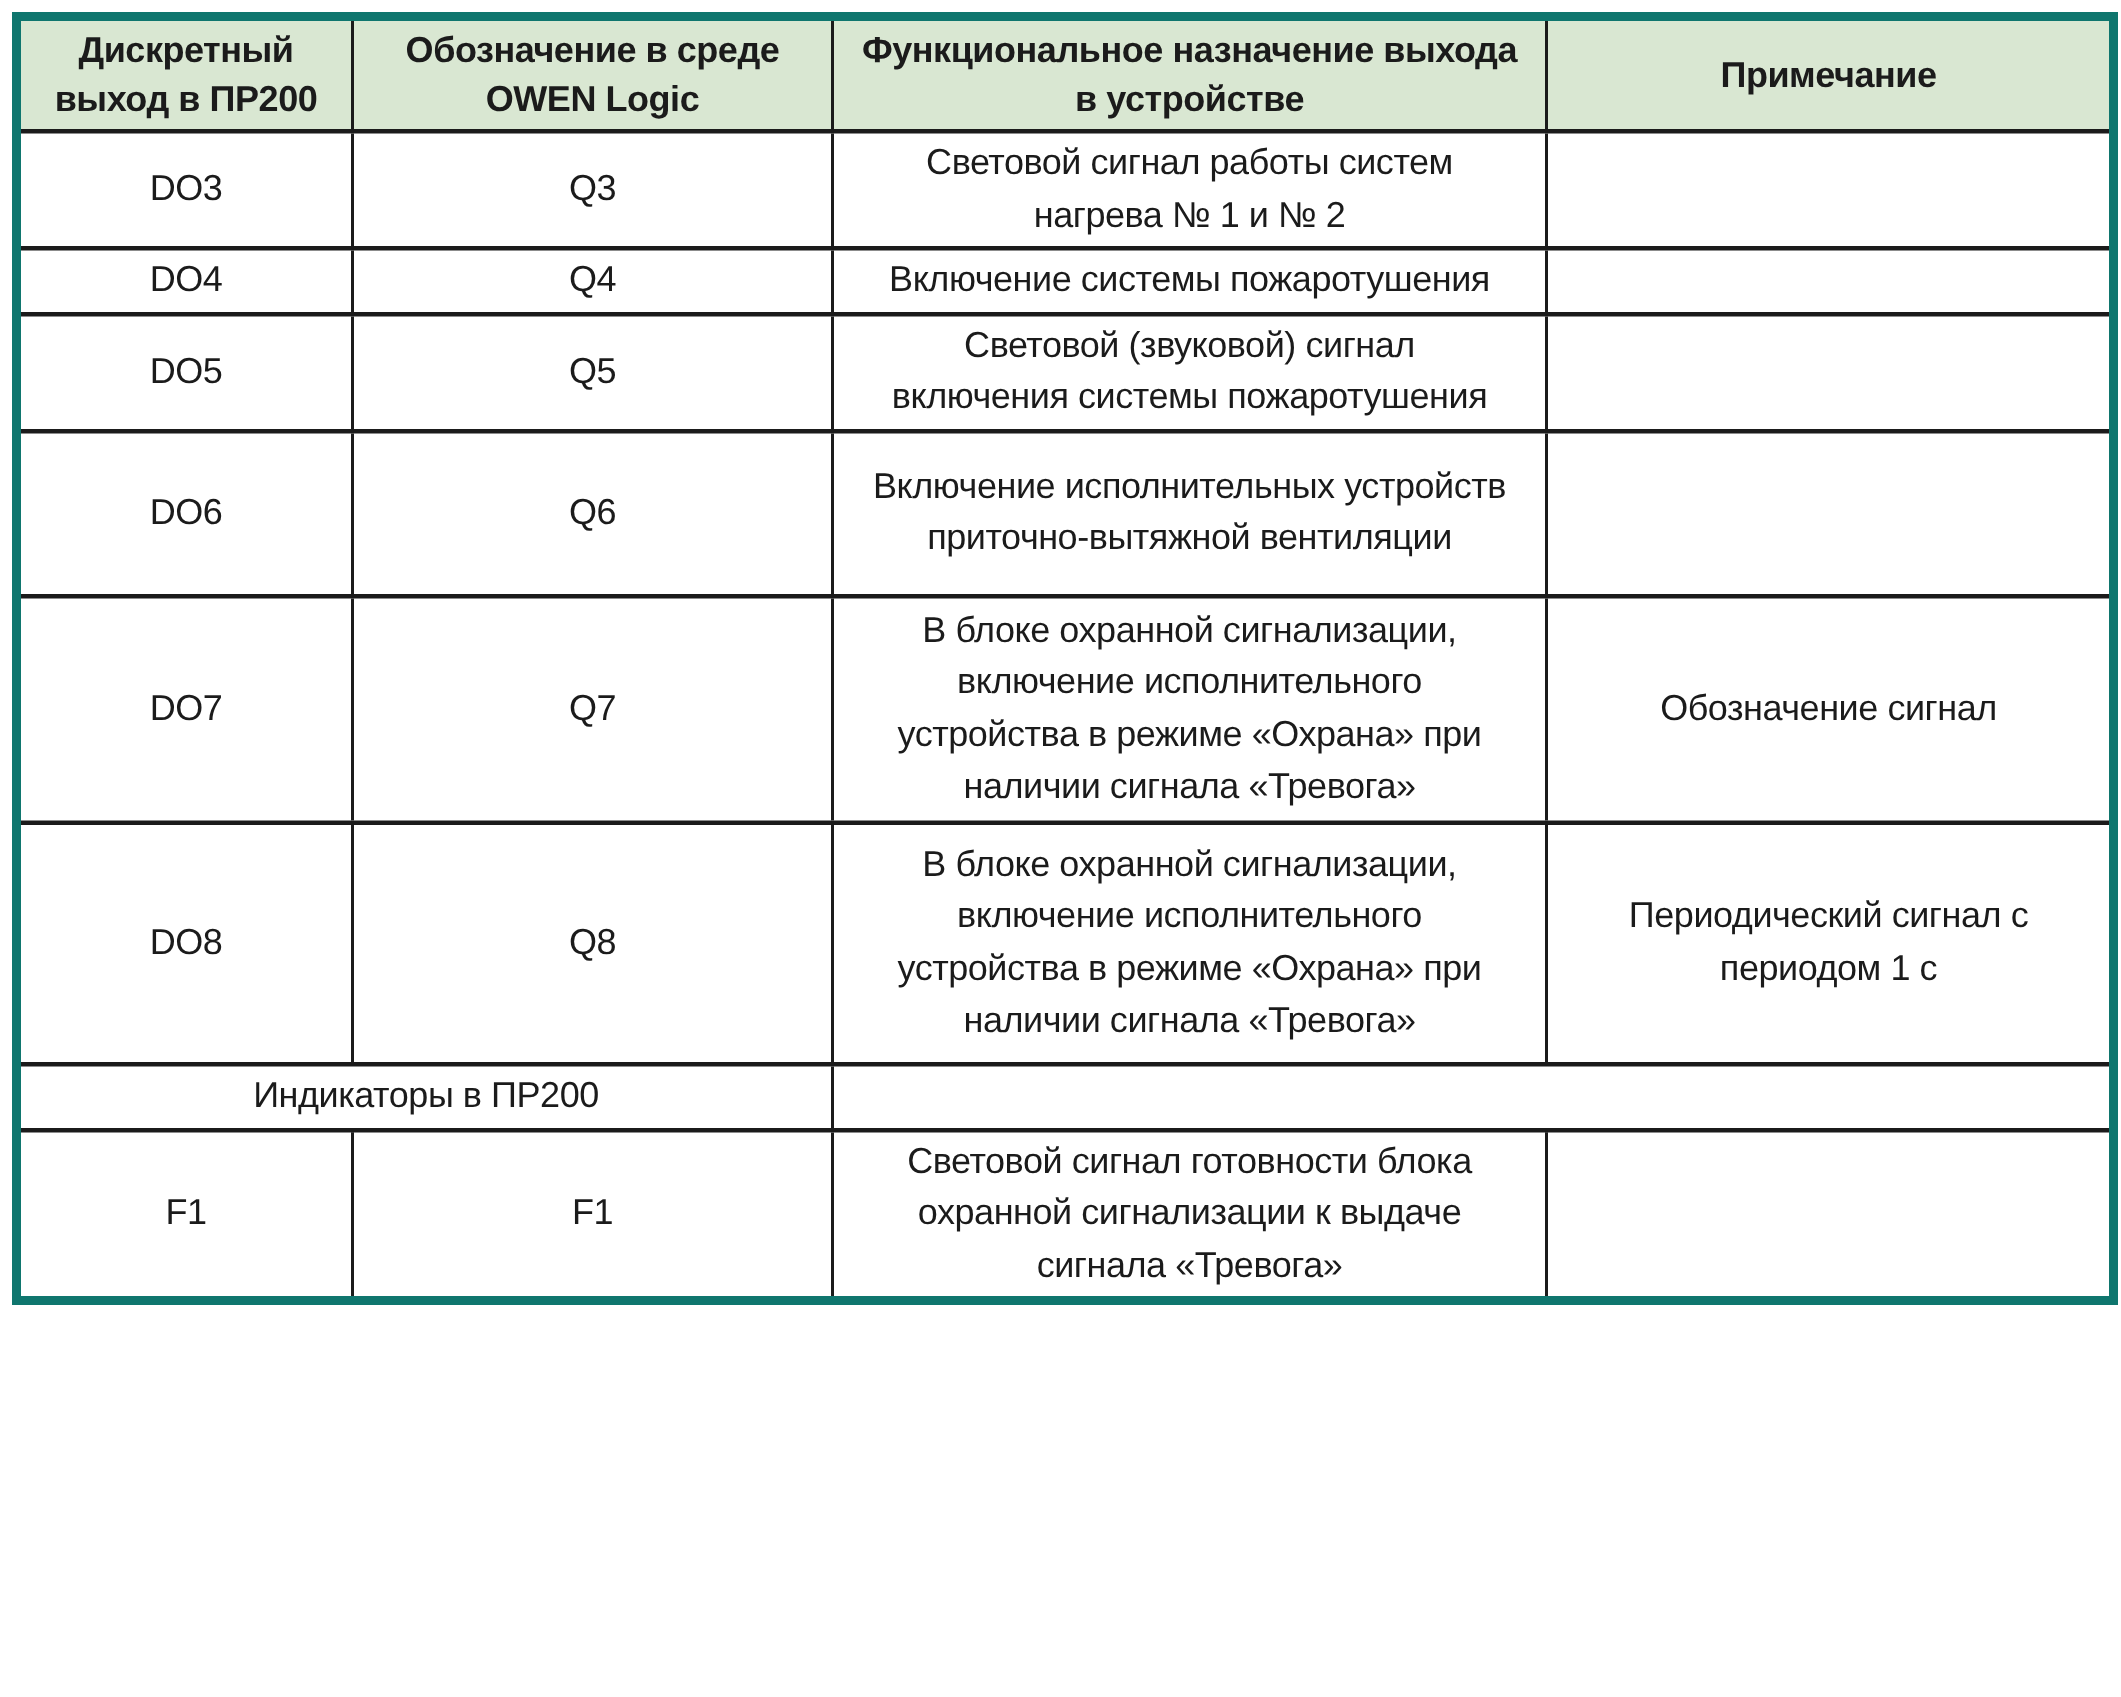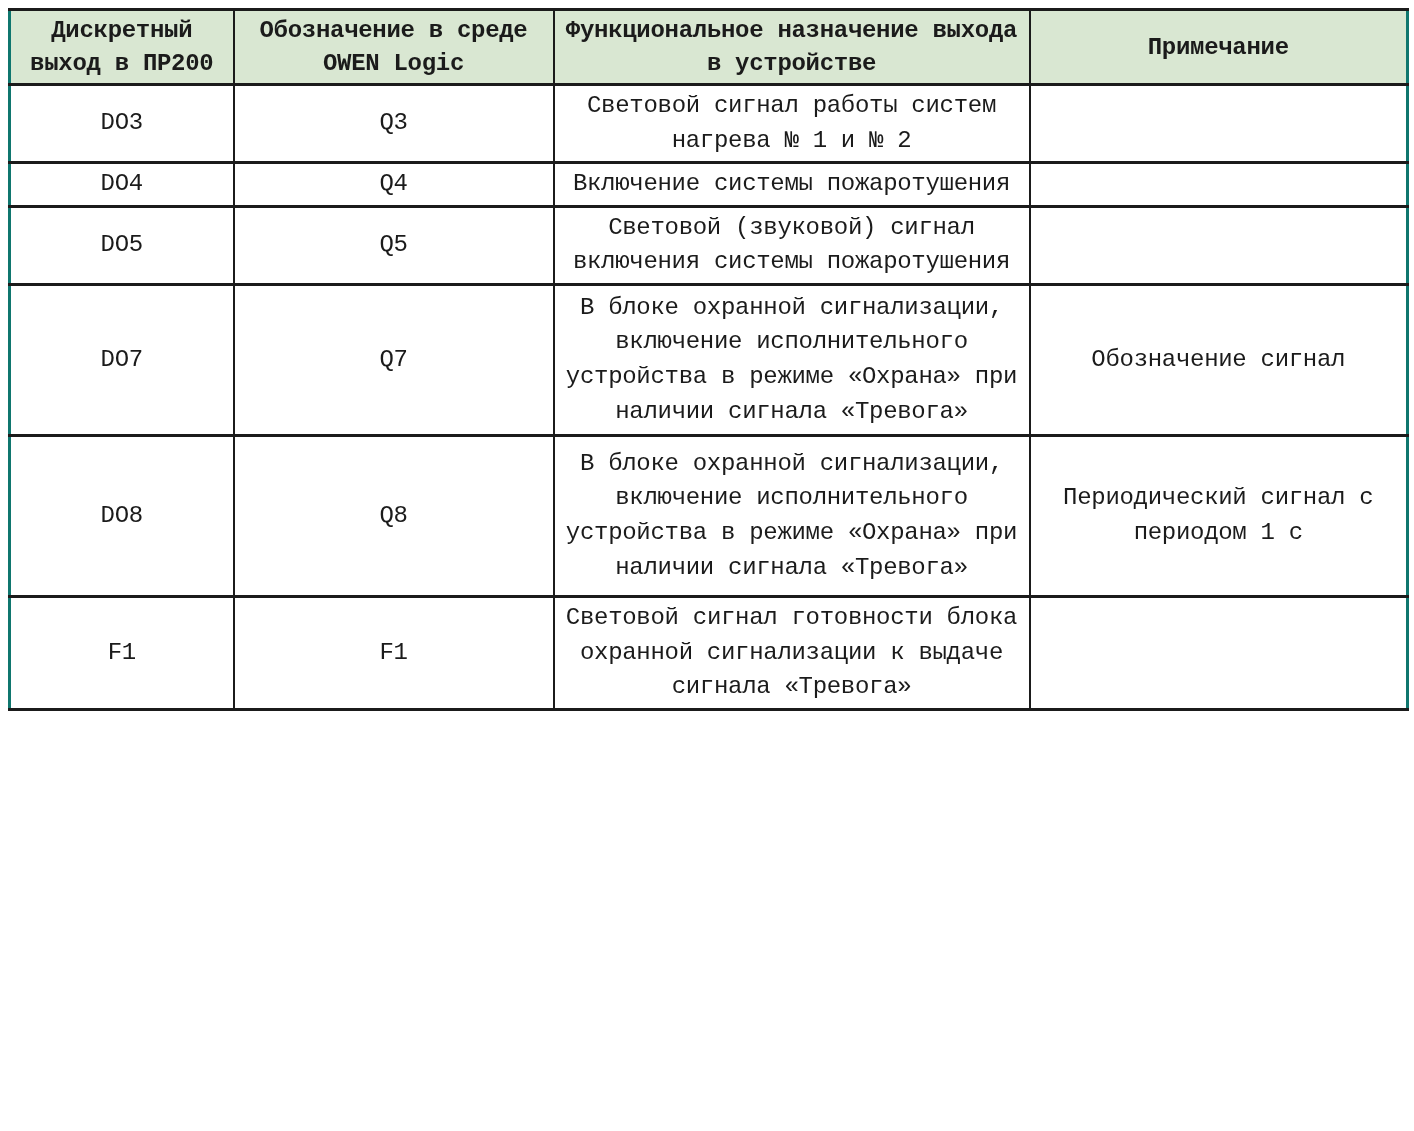--- a/index.html
+++ b/index.html
@@ -9,22 +9,21 @@
   }
   body {
     font-family: "Liberation Sans", "DejaVu Sans", sans-serif;
     color: #1b1b1b;
     padding: 8px;
   }
   table.io-table {
     border-collapse: collapse;
     table-layout: fixed;
     width: 1398px;
-    border: 3px solid #0f766e;
-    font-family: Liberation Mono, monospace;
+    border: 6px solid #0f766e;
   }
   .io-table th,
   .io-table td {
     border: 2px solid #1b1b1b;
     border-top-width: 3px;
     border-bottom-width: 3px;
     text-align: center;
     vertical-align: middle;
     white-space: pre-line;
     padding: 3px 8px;
@@ -91,39 +90,50 @@
       <td>Включение системы пожаротушения</td>
       <td></td>
     </tr>
     <tr class="row-do5">
       <td>DO5</td>
       <td>Q5</td>
       <td>Световой (звуковой) сигнал
 включения системы пожаротушения</td>
       <td></td>
     </tr>
+    <tr class="row-do6">
+      <td>DO6</td>
+      <td>Q6</td>
+      <td>Включение исполнительных устройств
+приточно-вытяжной вентиляции</td>
+      <td></td>
+    </tr>
     <tr class="row-do7">
       <td>DO7</td>
       <td>Q7</td>
       <td>В блоке охранной сигнализации,
 включение исполнительного
 устройства в режиме «Охрана» при
 наличии сигнала «Тревога»</td>
       <td>Обозначение сигнал</td>
     </tr>
     <tr class="row-do8">
       <td>DO8</td>
       <td>Q8</td>
       <td>В блоке охранной сигнализации,
 включение исполнительного
 устройства в режиме «Охрана» при
 наличии сигнала «Тревога»</td>
       <td>Периодический сигнал с
 периодом 1 с</td>
     </tr>
+    <tr class="row-section">
+      <td colspan="2">Индикаторы в ПР200</td>
+      <td colspan="2"></td>
+    </tr>
     <tr class="row-f1">
       <td>F1</td>
       <td>F1</td>
       <td>Световой сигнал готовности блока
 охранной сигнализации к выдаче
 сигнала «Тревога»</td>
       <td></td>
     </tr>
   </tbody>
 </table>

